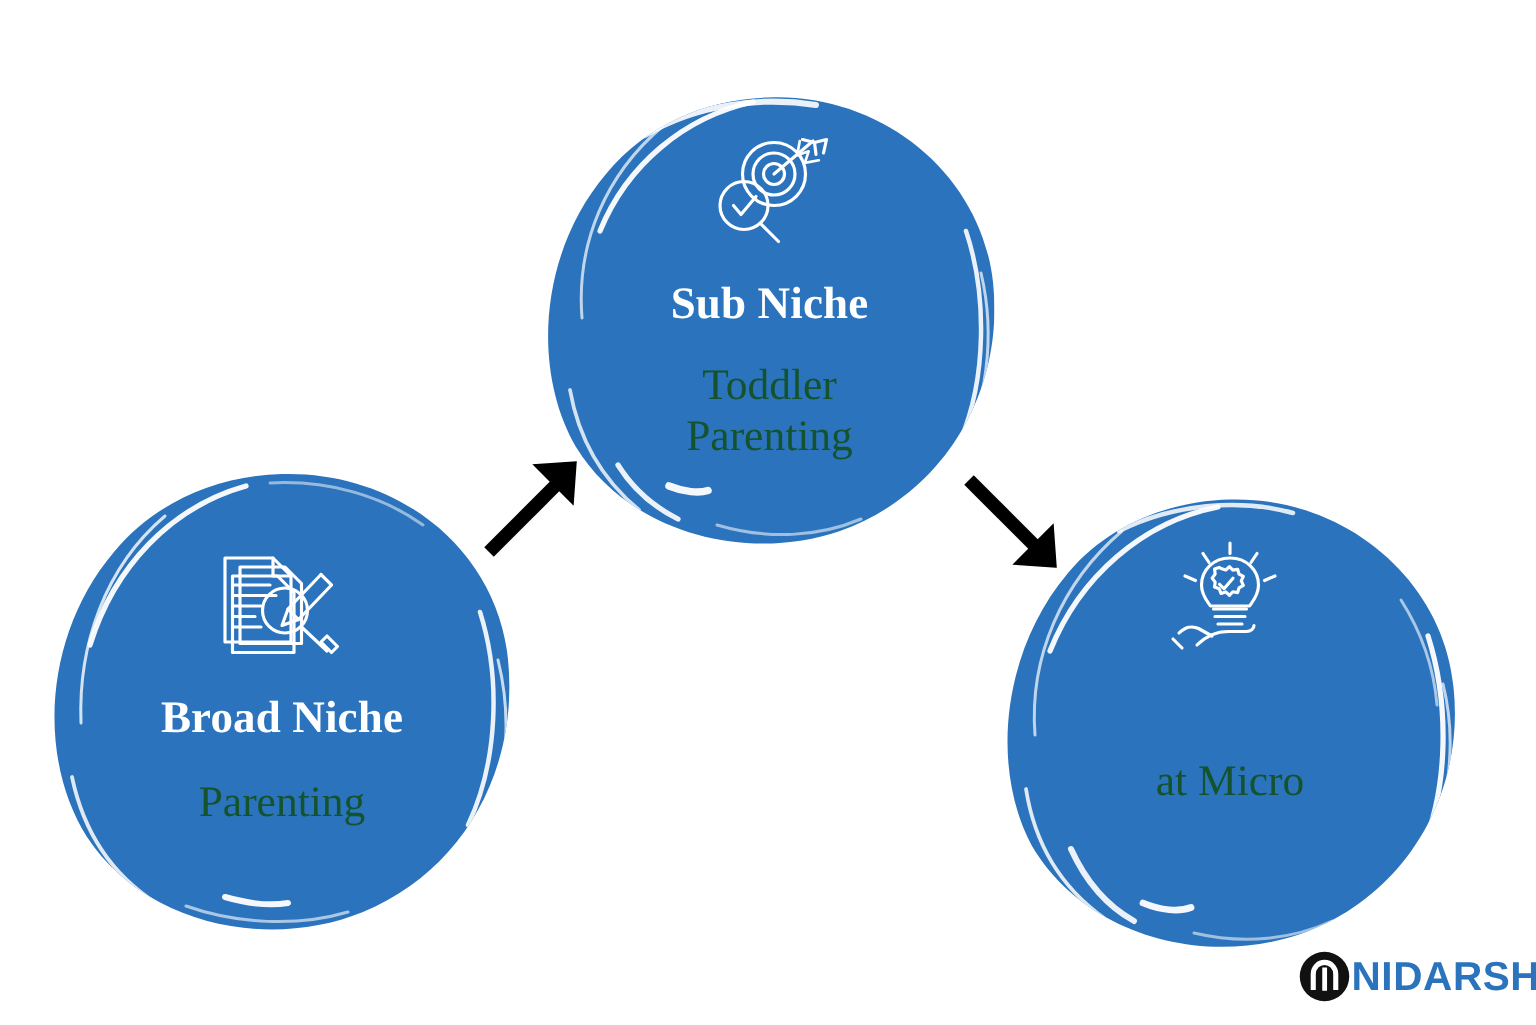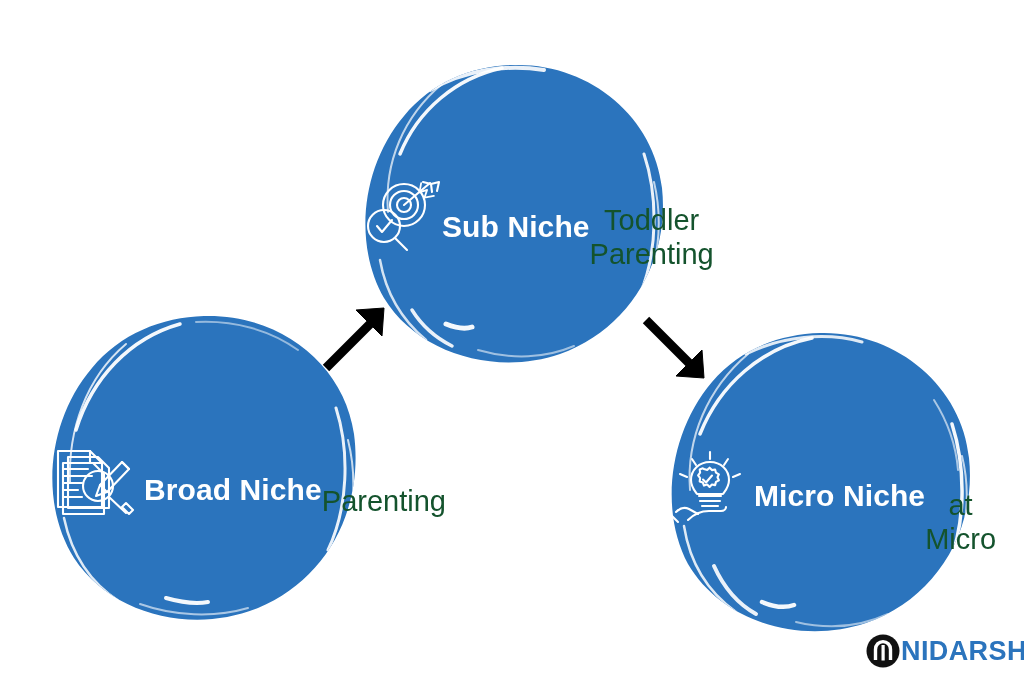--- a/index.html
+++ b/index.html
@@ -32,46 +32,47 @@
     position: absolute;
     inset: 0;
     z-index: 0;
   }
   .node .content {
     position: relative;
     z-index: 2;
     width: 100%;
     height: 100%;
     display: flex;
-    flex-direction: row;
+    flex-direction: column;
     align-items: center;
     justify-content: flex-start;
     text-align: center;
     box-sizing: border-box;
+    font-family: Liberation Serif, serif;
   }
 
   .node-icon {
     display: block;
     line-height: 0;
   }
   .node-title {
     color: #ffffff;
     font-weight: bold;
     letter-spacing: 0.1px;
     white-space: nowrap;
   }
   .node-subtitle {
     color: #14532d;
     font-weight: normal;
     line-height: 1.18;
   }
 
   
   #node-broad {
-    left: 48px;  top: 312px;  width: 312px; height: 308px;
+    left: 32px;  top: 312px;  width: 312px; height: 308px;
   }
   #node-broad .content { padding-top: 48px; }
   #node-broad .node-icon { margin-bottom: 22px; }
   #node-broad .node-title { font-size: 30px; }
   #node-broad .node-subtitle { font-size: 29px; margin-top: 22px; }
 
   #node-sub {
     left: 360px; top: 62px;  width: 306px; height: 302px;
   }
   #node-sub .content { padding-top: 28px; }
@@ -264,21 +265,20 @@
           <path d="M33 46 h22 M34 51 h20 M36 56 h16"></path>
 
           <path d="M44 19 l3.2 1 l2.4 -2.3 l2.3 2.4 l3.2 -0.6 l0.9 3.2 l2.9 1.6 l-1.4 3 l1.4 3 l-2.9 1.6 l-0.9 3.2 l-3.2 -0.6 l-2.3 2.4 l-2.4 -2.3 l-3.2 1 l-1.2 -3.1 l-3.1 -1.1 l0.4 -3.3 l-2 -2.7 l2 -2.7 l-0.4 -3.3 l3.1 -1.1 z" transform="translate(-6,0)"></path>
           <path d="M37 29.5 l3 3 l6 -7"></path>
 
           <path d="M22 70 c 6 -6 13 -9 21 -9 h12 c 3 0 5 -2 5 -4"></path>
           <path d="M10 62 c 4 -4 9 -5 13 -3 l9 5"></path>
           <path d="M6 66 l6 6"></path>
         </svg>
       </span>
-      <span class="node-title">Micro Niche</span>
       <span class="node-subtitle">
         <br>
         <span>at Micro</span>
       </span>
     </div>
   </div>
 
   <div class="arrow" id="arrow-left">
     <svg width="80" height="74" viewBox="0 0 80 74" aria-hidden="true">
       <g fill="#000000" stroke="#000000">

